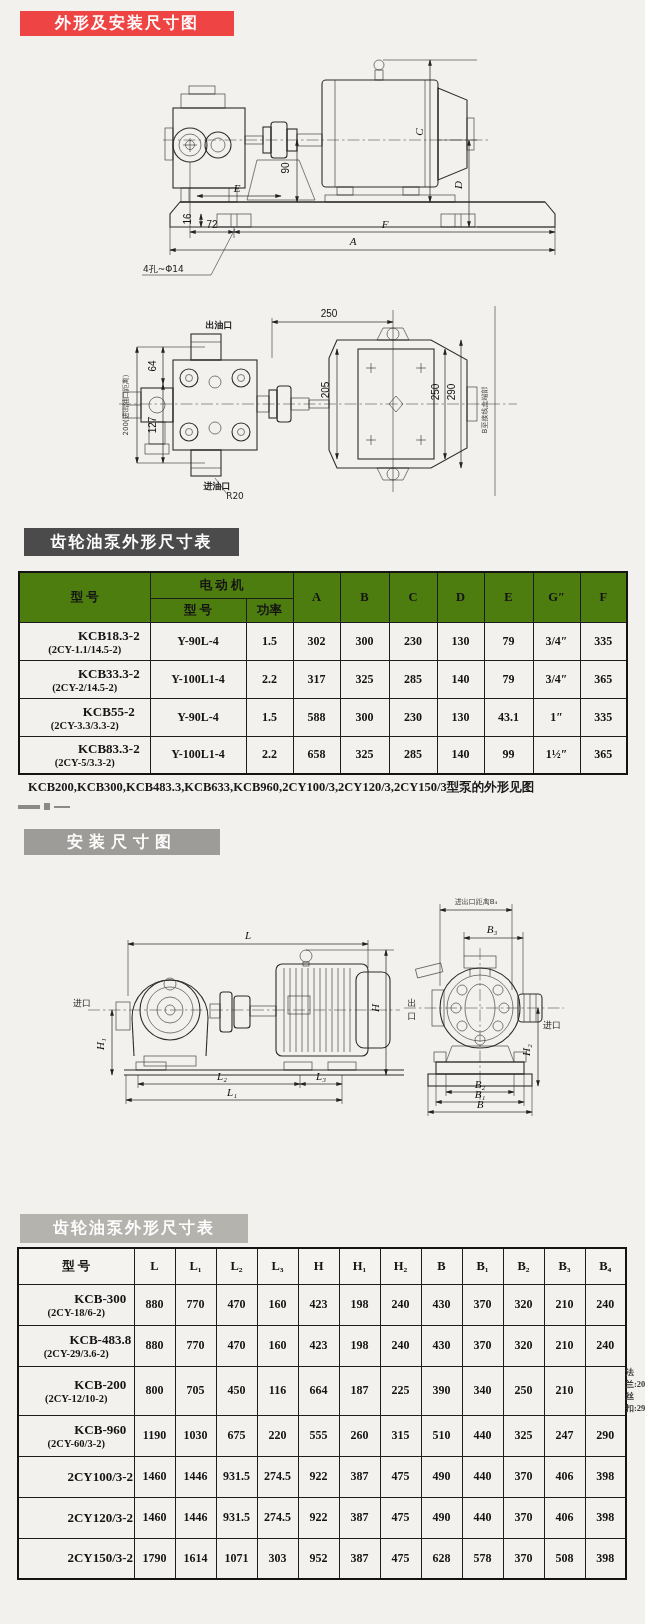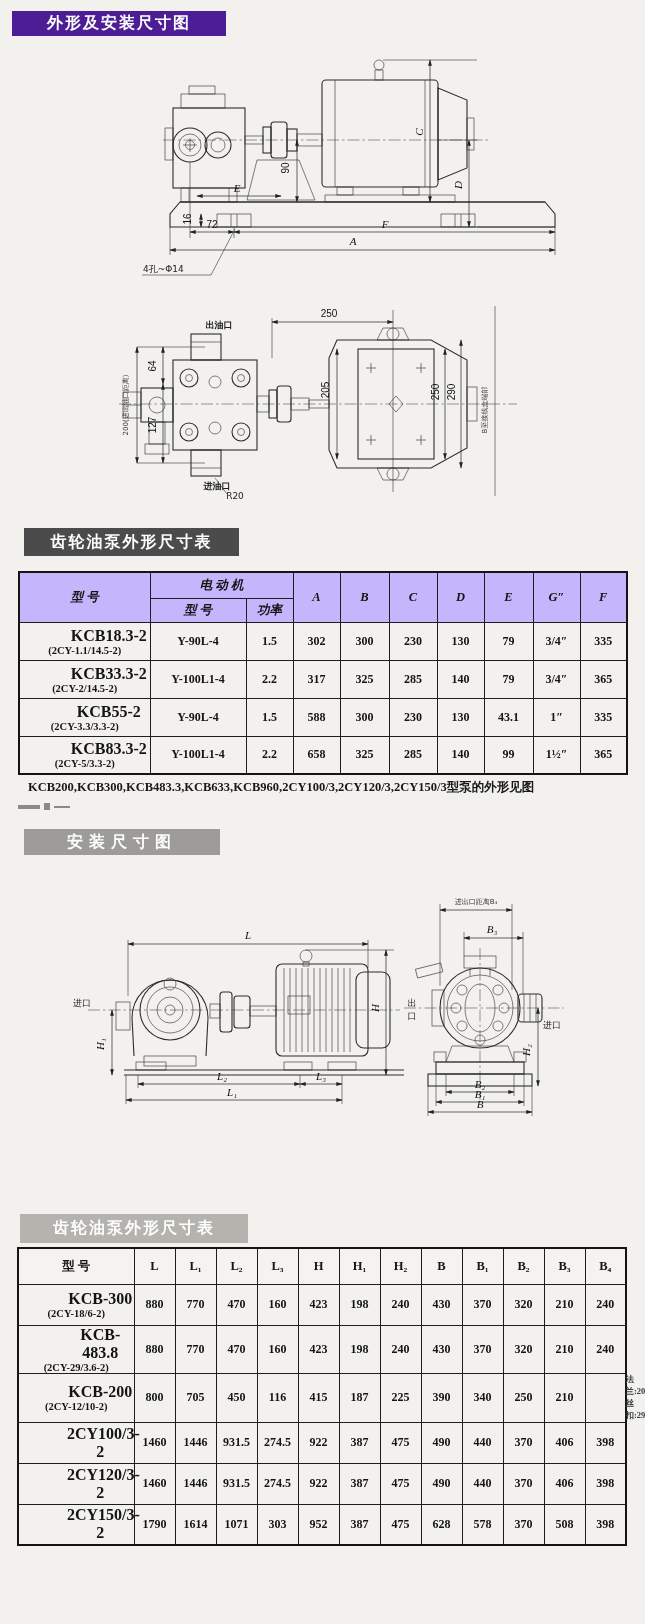--- a/index.html
+++ b/index.html
@@ -1,32 +1,32 @@
 <!DOCTYPE html>
 <html><head>
 <meta charset="utf-8">
 <style>
   html,body{margin:0;padding:0;background:#e8e7e4;}
   #page{position:relative;width:645px;height:1624px;background:#f2f1ee;overflow:hidden;
         font-family:"Liberation Sans",sans-serif;color:#1b1b1b;}
   .hdr{position:absolute;color:#fdfdfd;font-weight:bold;font-family:"DejaVu Sans",sans-serif;
        display:flex;align-items:center;justify-content:center;letter-spacing:2px;}
-  #hdr1{left:12px;top:11px;width:214px;height:25px;background:#4c1d95;font-size:16px;}
+  #hdr1{left:20px;top:11px;width:214px;height:25px;background:#ef4444;font-size:16px;}
   #hdr2{left:24px;top:528px;width:215px;height:28px;background:#4b4b4b;font-size:16px;}
   #hdr3{left:24px;top:829px;width:196px;height:26px;background:#9d9c99;font-size:16px;letter-spacing:6px;}
   #hdr4{left:20px;top:1214px;width:228px;height:29px;background:#b5b3ae;font-size:16px;}
   .tbl{position:absolute;border-collapse:collapse;table-layout:fixed;
        font-family:"Liberation Serif",serif;color:#141414;border:2px solid #141414;}
   .tbl th,.tbl td{border:1px solid #1d1d1d;text-align:center;vertical-align:middle;padding:0;}
   #table1{left:18px;top:571px;width:608px;}
-  #table1 th{background:#c4b5fd;font-weight:bold;font-size:12.5px;font-style:italic;}
+  #table1 th{background:#4d7c0f;font-weight:bold;font-size:12.5px;}
   #table2{left:17px;top:1247px;width:609px;}
   #table2 th{background:#f4f3f0;font-weight:bold;font-size:12.5px;}
   .tbl td{font-weight:bold;font-size:12px;}
-  .m1{font-size:16px;font-weight:bold;padding-left:48px;}
+  .m1{font-size:13px;font-weight:bold;padding-left:48px;}
   .m2{font-size:10.5px;font-weight:bold;}
   .sm div{font-size:8.5px;font-weight:bold;color:#3c3c3c;margin-left:40px;}
   #note{position:absolute;left:28px;top:779px;width:600px;font-family:"Liberation Serif",serif;
         font-weight:bold;font-size:12.5px;color:#191919;}
   .drawing{position:absolute;}
   
   .p{fill:none;stroke:#2d2d2d;stroke-width:1.1;}
   .pt{fill:none;stroke:#3a3a3a;stroke-width:.65;}
   .ext{fill:none;stroke:#333;stroke-width:.6;}
   .dim{fill:none;stroke:#222;stroke-width:.7;marker-start:url(#arrow);marker-end:url(#arrow);}
@@ -526,30 +526,51 @@
     </tr>
     <tr style="height:41px">
       <td>
             <div class="m1">KCB-200</div>
             <div class="m2">(2CY-12/10-2)</div>
           </td>
       <td>800</td>
           <td>705</td>
           <td>450</td>
       <td>116</td>
-          <td>415</td>
+          <td>664</td>
           <td>187</td>
       <td>225</td>
           <td>390</td>
           <td>340</td>
       <td>250</td>
           <td>210</td>
       <td class="sm">
             <div>法兰:205</div>
             <div>丝扣:295</div>
+          </td>
+    </tr>
+    <tr style="height:41px">
+      <td>
+            <div class="m1">KCB-960</div>
+            <div class="m2">(2CY-60/3-2)</div>
+          </td>
+      <td>1190</td>
+          <td>1030</td>
+          <td>675</td>
+      <td>220</td>
+          <td>555</td>
+          <td>260</td>
+      <td>315</td>
+          <td>510</td>
+          <td>440</td>
+      <td>325</td>
+          <td>247</td>
+      <td>
+            <div>290</div>
+            <div></div>
           </td>
     </tr>
     <tr style="height:41px">
       <td>
             <div class="m1">2CY100/3-2</div>
           </td>
       <td>1460</td>
           <td>1446</td>
           <td>931.5</td>
       <td>274.5</td>

